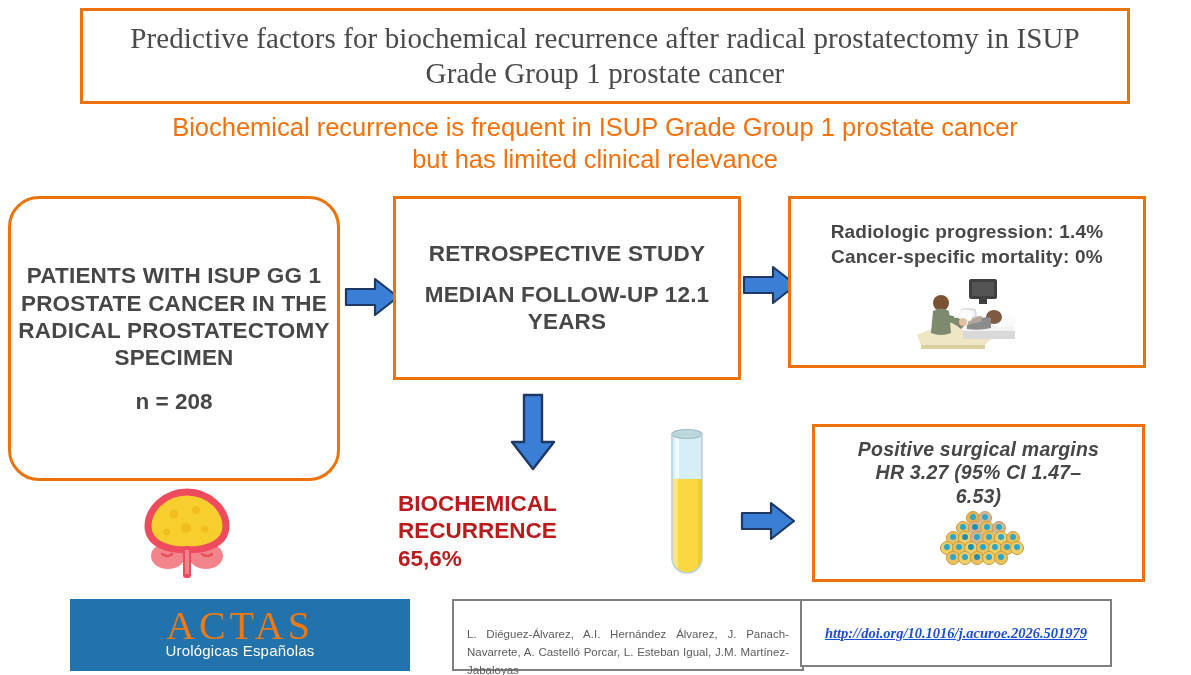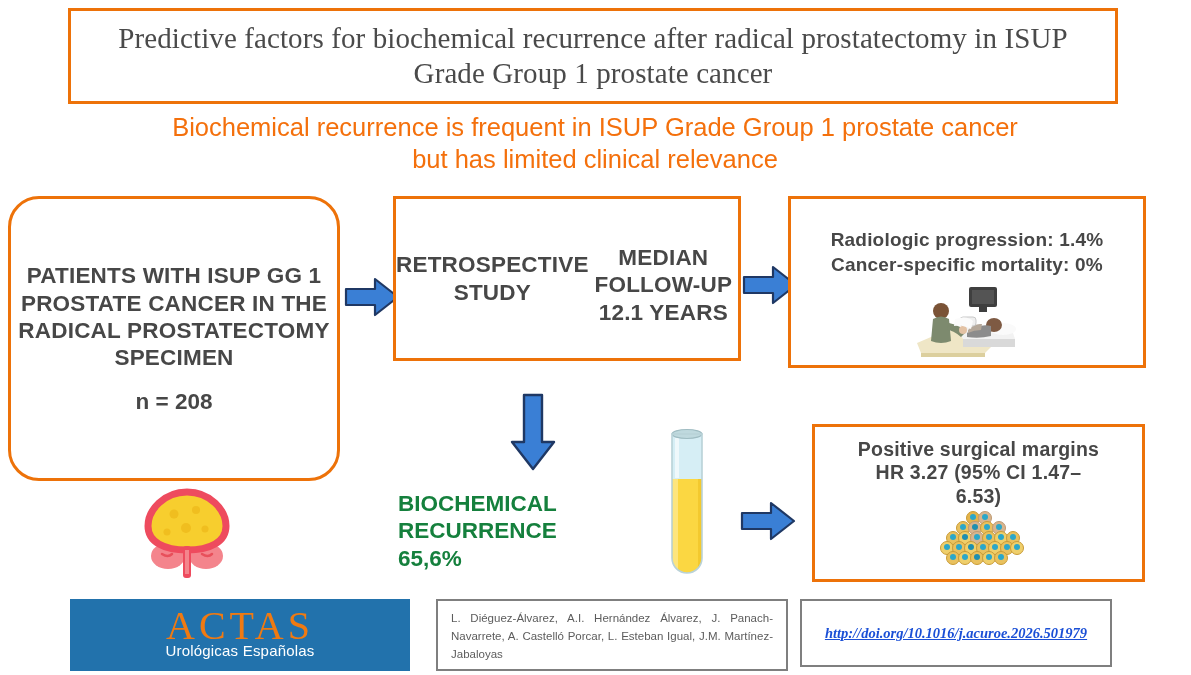--- a/index.html
+++ b/index.html
@@ -5,21 +5,21 @@
   html,body{margin:0;padding:0;}
   body{
     width:1191px;height:675px;background:#ffffff;
     font-family:"Liberation Sans", sans-serif;
     position:relative;overflow:hidden;
   }
   .abs{position:absolute;box-sizing:border-box;}
 
   
   #title-box{
-    left:68px;top:8px;width:1050px;height:96px;
+    left:80px;top:8px;width:1050px;height:96px;
     border:3px solid #ED7209;background:#fff;
     display:flex;align-items:center;justify-content:center;
   }
   #title-text{
     font-family:"Liberation Serif", serif;
     font-size:29px;line-height:1.22;color:#4a4a4a;
     text-align:center;padding:0 14px;letter-spacing:.1px;
   }
 
   
@@ -36,58 +36,58 @@
     letter-spacing:.2px;
   }
 
   
   #box-patients{left:8px;top:196px;width:332px;height:285px;
     display:flex;flex-direction:column;align-items:center;justify-content:center;border-radius:31px;}
   #box-patients .boxtext{font-size:22.5px;line-height:1.22;}
   #patients-n{font-size:22.5px;font-weight:bold;color:#474747;margin-top:17px;}
 
   
-  #box-study{left:393px;top:196px;width:348px;height:165px;
-    display:flex;flex-direction:row;align-items:center;justify-content:center;}
+  #box-study{left:393px;top:196px;width:348px;height:184px;
+    display:flex;flex-direction:column;align-items:center;justify-content:center;}
   #box-study .boxtext{font-size:22.5px;line-height:1.22;}
   #study-line2{margin-top:13px;}
 
   
   #box-outcomes{left:788px;top:196px;width:358px;height:172px;
-    display:flex;flex-direction:column;align-items:center;padding-top:28px;}
+    display:flex;flex-direction:column;align-items:center;padding-top:20px;}
   #box-outcomes .boxtext{font-size:19px;line-height:1.32;text-align:left;}
 
   
   #box-margins{left:812px;top:424px;width:333px;height:158px;
-    display:flex;flex-direction:column;align-items:center;padding-top:11px;}
+    display:flex;flex-direction:column;align-items:center;padding-top:11px;font-style:italic;}
   #box-margins .boxtext{font-size:19.5px;line-height:1.2;}
 
   
   #bcr-label{
     left:398px;top:490px;width:250px;
-    font-size:22.5px;font-weight:bold;color:#15803d;line-height:1.22;text-align:left;
+    font-size:22.5px;font-weight:bold;color:#b91c1c;line-height:1.22;text-align:left;
   }
 
   
   .arrow-r{width:56px;height:42px;}
   .arrow-d{width:50px;height:80px;}
 
   
   #logo-box{left:70px;top:599px;width:340px;height:72px;background:#2272AC;
     overflow:hidden;display:flex;flex-direction:column;align-items:center;justify-content:center;}
   #logo-actas{
     font-family:"Liberation Serif", serif;font-size:40px;font-weight:400;
     color:#F07A12;letter-spacing:4px;line-height:.82;margin-top:-2px;
   }
   #logo-sub{
     font-size:15px;color:#ffffff;line-height:1;letter-spacing:.2px;margin-top:1px;
   }
 
-  #authors-box{left:436px;top:599px;width:352px;height:72px;
-    border:2.5px solid #7f7f7f;background:#fff;padding:9px 13px;}
+  #authors-box{left:452px;top:599px;width:352px;height:72px;
+    border:2.5px solid #7f7f7f;background:#fff;padding:25px 13px;}
   #authors-text{
     font-size:11.5px;line-height:1.55;color:#5c5c5c;text-align:justify;
   }
 
   #doi-box{left:800px;top:599px;width:312px;height:68px;
     border:2.5px solid #7f7f7f;background:#fff;
     display:flex;align-items:center;justify-content:center;}
   #doi-link{
     font-family:"Liberation Serif", serif;
     font-size:14.5px;font-weight:bold;font-style:italic;color:#1a4fd6;

